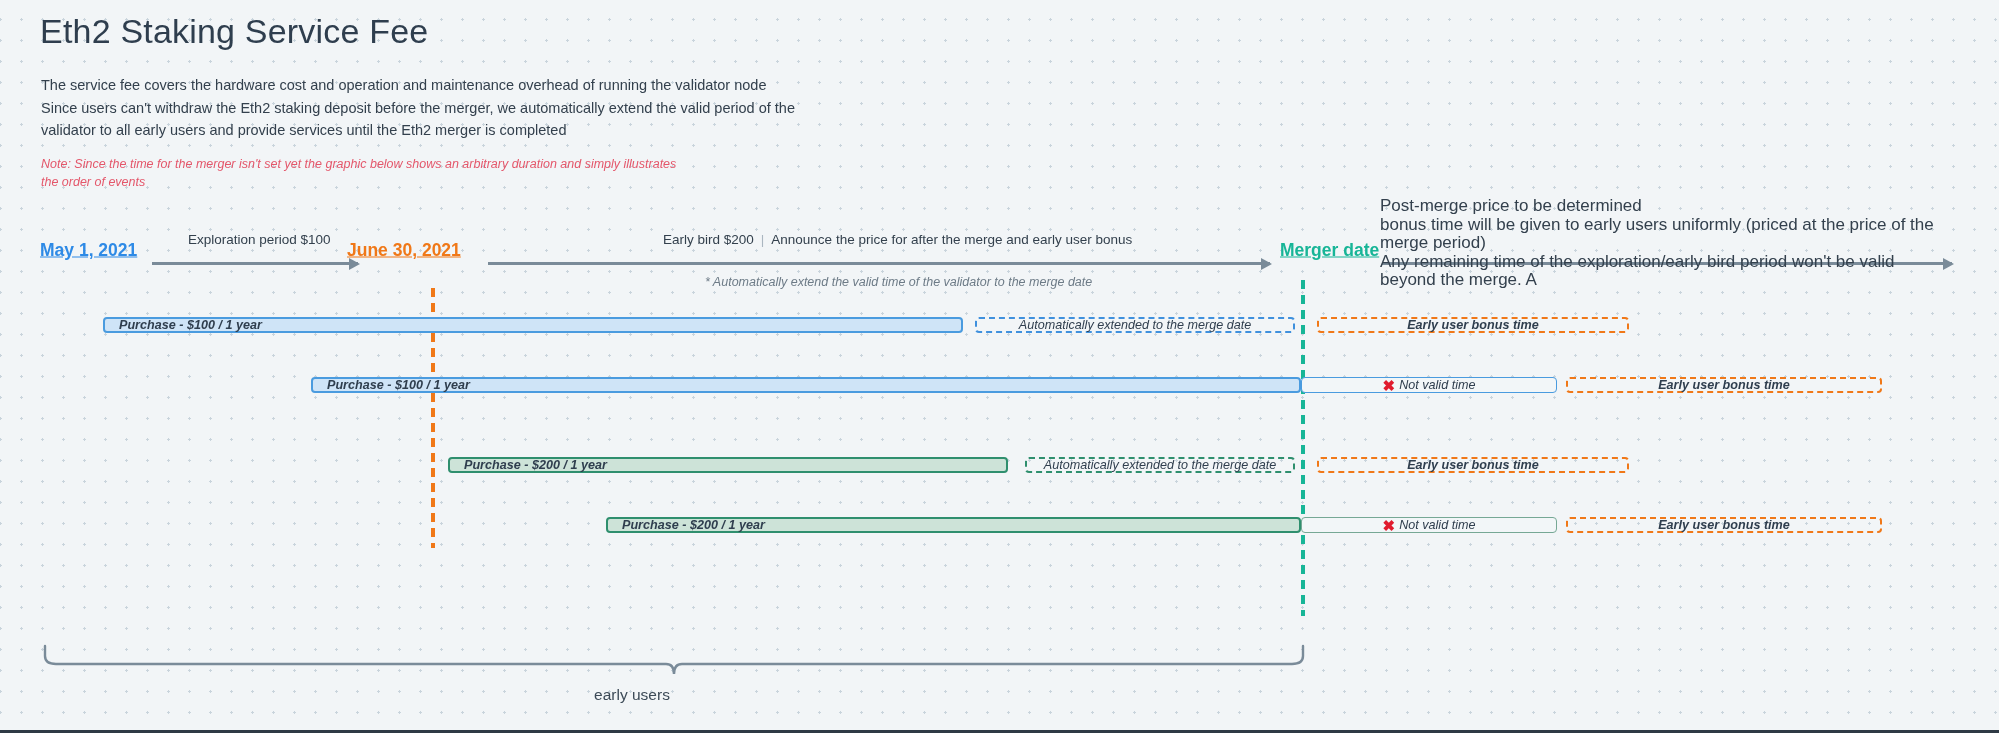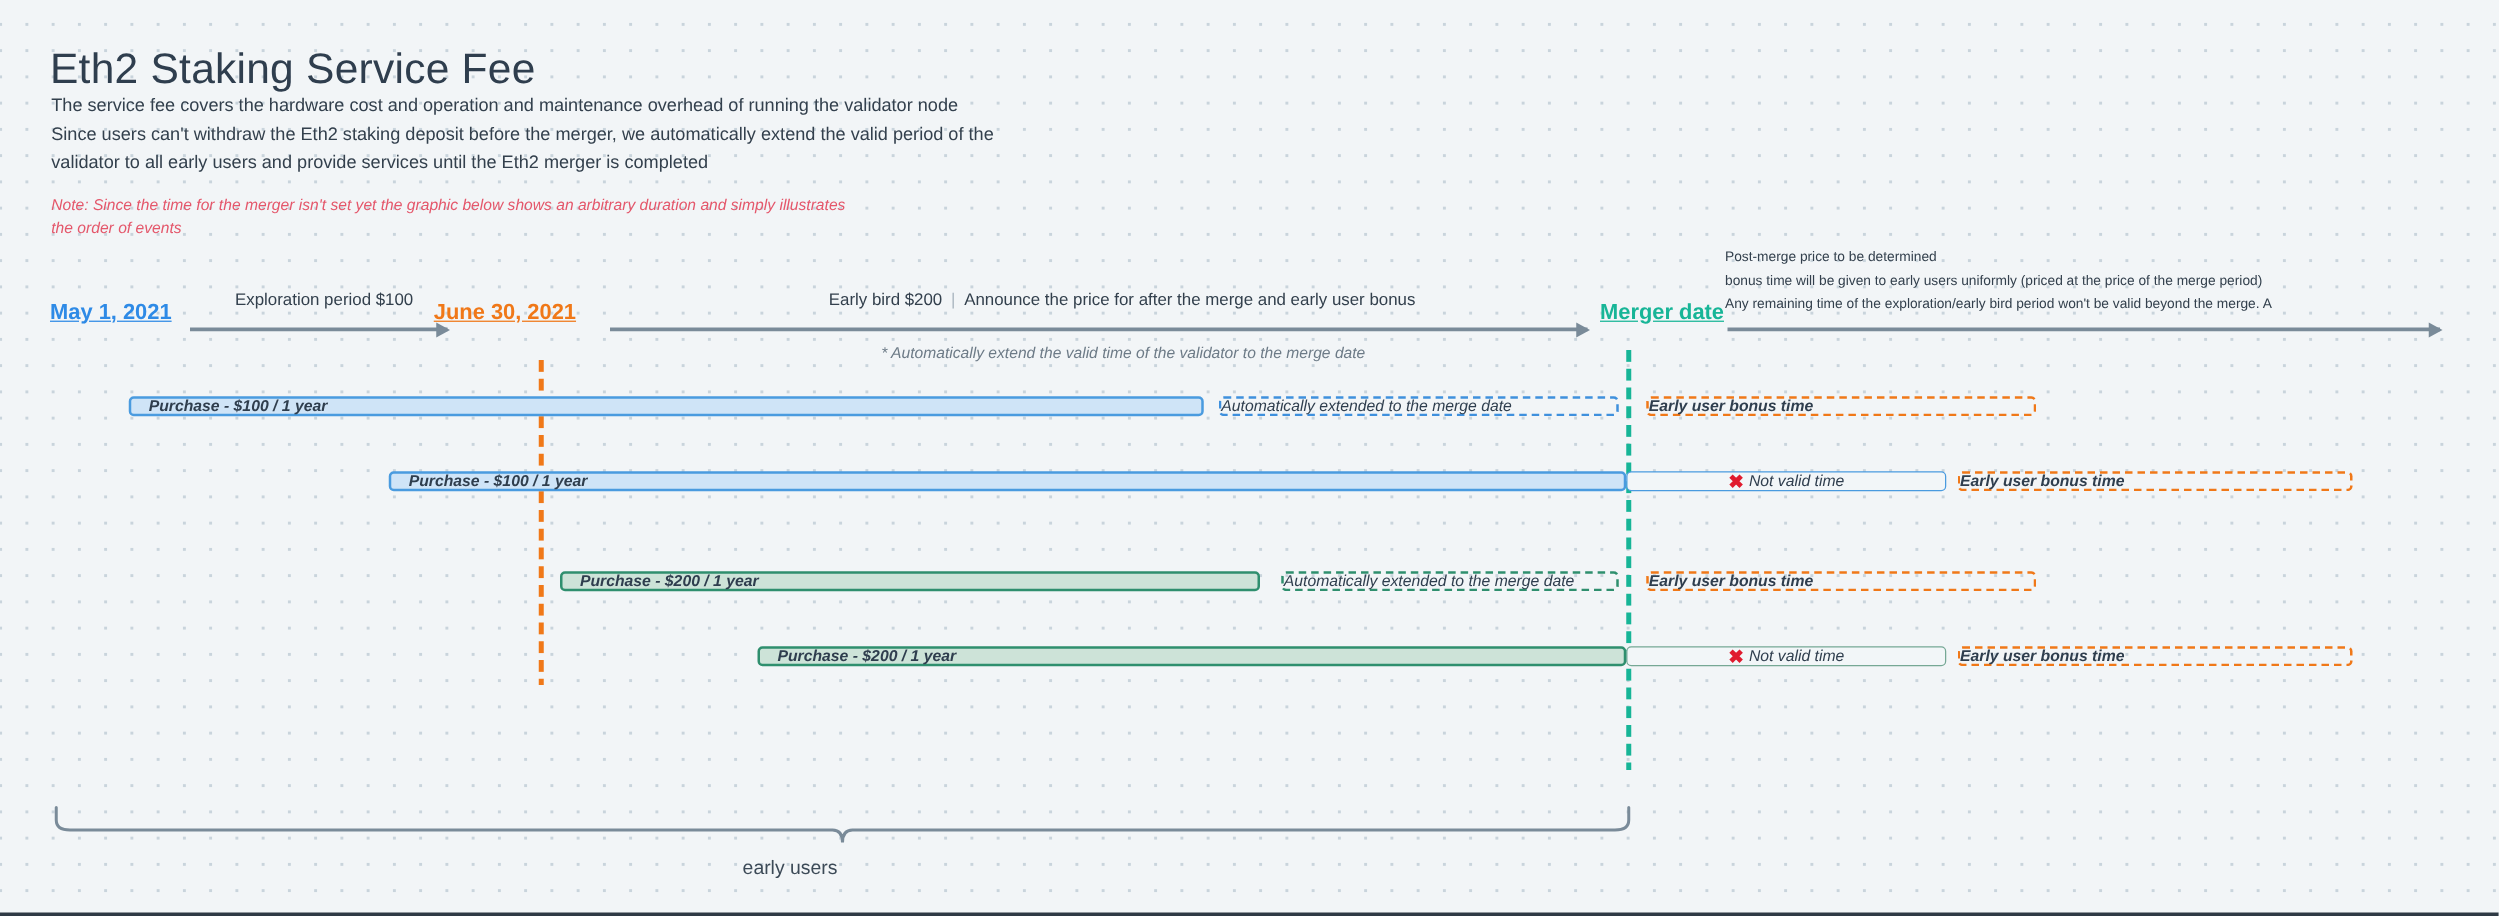--- a/index.html
+++ b/index.html
@@ -17,21 +17,21 @@
     background-size: 21px 21px;
     background-position: 11px 9px;
   }
   #canvas::after{
     content:""; position:absolute; left:0; right:0; bottom:0; height:3px;
     background:#2f3a45;
   }
 
   
   .title {
-    position: absolute; left: 40px; top: 36px;
+    position: absolute; left: 40px; top: 12px;
     font-size: 34px; font-weight: 400; letter-spacing: .2px;
     color: #2f3e4e;
   }
   .intro {
     position: absolute; left: 41px; top: 74px; width: 880px;
     font-size: 14.5px; line-height: 22.5px; color: #33404d;
   }
   .note {
     position: absolute; left: 41px; top: 155px; width: 640px;
     font-size: 12.5px; line-height: 18px; font-style: italic;
@@ -61,21 +61,21 @@
     position: absolute; font-size: 13.5px; color: #33404d; white-space: nowrap;
   }
   .seg-note {
     position: absolute; font-size: 12.5px; font-style: italic; color: #6d7b87;
     white-space: nowrap;
   }
   .divider-pipe { color: #aab6c0; padding: 0 7px; font-weight: 300; }
 
   .post-merge {
     position: absolute; left: 1380px; top: 197px; width: 560px;
-    font-size: 11px; line-height: 18.5px; color: #33404d;
+    font-size: 17px; line-height: 18.5px; color: #33404d;
   }
 
   
   .vline { position: absolute; width: 4px; }
   .vline.orange {
     left: 431px; top: 288px; height: 260px;
     background-image: linear-gradient(#f07818 62%, transparent 0%);
     background-size: 4px 15px; background-repeat: repeat-y;
   }
   .vline.teal {
@@ -86,21 +86,21 @@
 
   
   .bar {
     position: absolute; height: 16px;
     display: flex; align-items: center;
     font-size: 12.6px; font-style: italic; font-weight: bold;
     color: #2f3e4e; border-radius: 4px;
     white-space: nowrap;
   }
   .bar .txt { padding-left: 14px; }
-  .bar.center { justify-content: flex-start; }
+  .bar.center { justify-content: center; }
   .bar.center .txt { padding-left: 0; font-weight: bold; }
 
   .bar.blue-solid  { background: #cfe4f7; border: 2px solid #4a9bdf; }
   .bar.green-solid { background: #cde3d8; border: 2px solid #2f8f6e; }
   .bar.pink-solid  { background: #fad9de; border: 2px solid #e0596f; }
 
   .bar.blue-dash   { background: transparent; border: 2.5px dashed #3f90dd; }
   .bar.green-dash  { background: transparent; border: 2.5px dashed #2f8f6e; }
   .bar.orange-dash { background: transparent; border: 2.5px dashed #f07818; }
 

